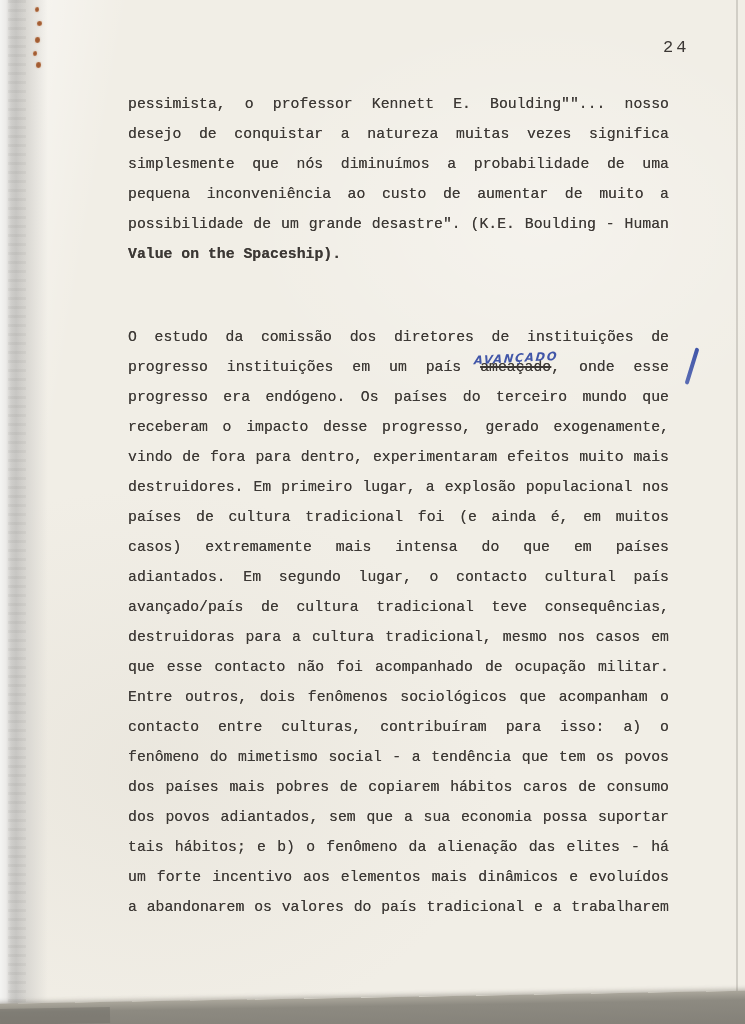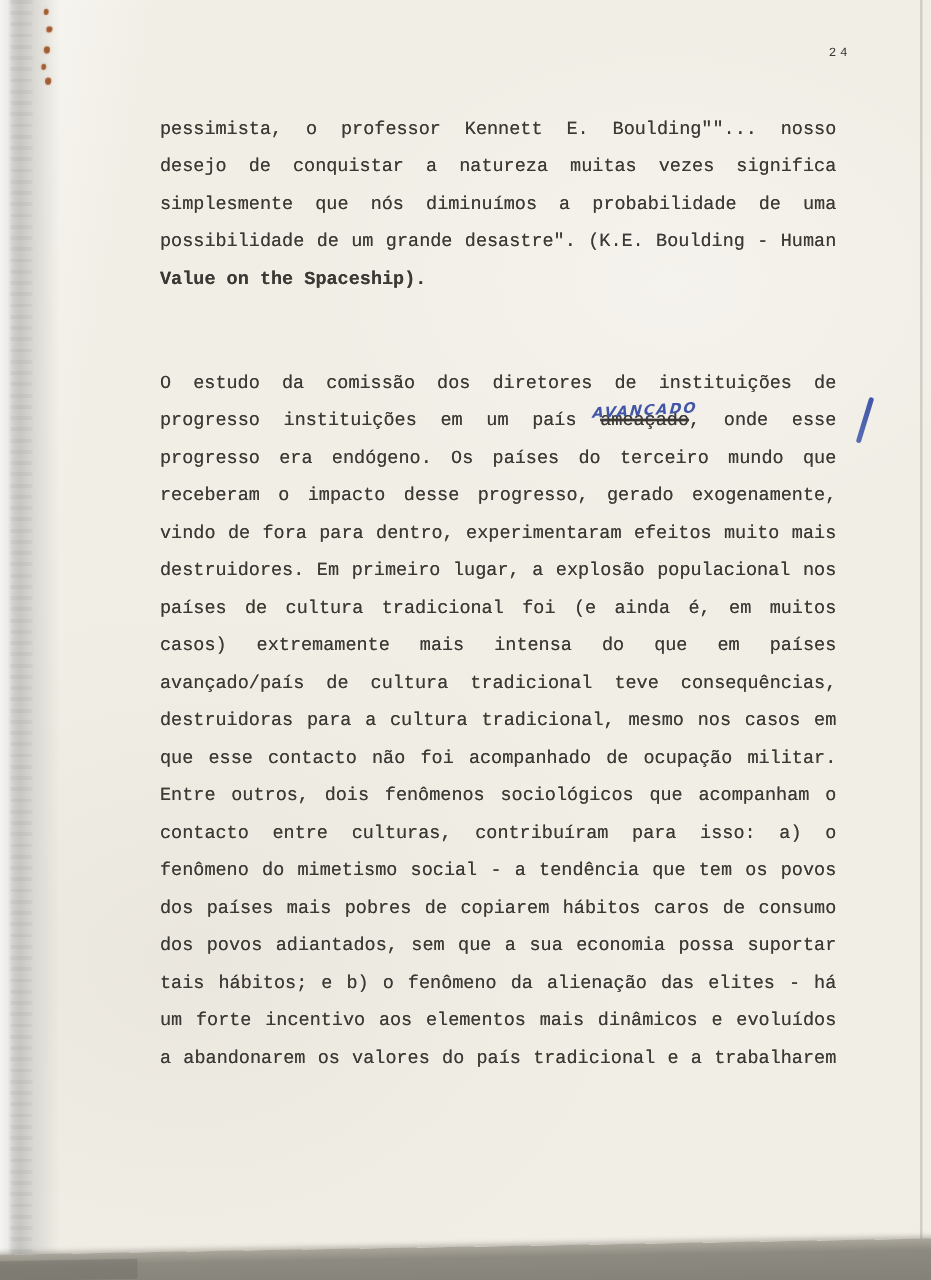--- a/index.html
+++ b/index.html
@@ -40,21 +40,21 @@
   .bottom-corner{
     position:absolute;left:0;top:1008px;width:110px;height:16px;
     background:rgba(110,108,102,.45);transform:rotate(-1deg);
   }
   
   .speck{position:absolute;border-radius:55% 45% 60% 50%;
     background:var(--rust);box-shadow:inset 0 0 1px rgba(255,230,200,.8),0 0 2px rgba(170,100,55,.35);}
   
   .page-number{
     position:absolute;left:663px;top:38px;
-    font-size:10px;letter-spacing:3px;
+    font-size:17px;letter-spacing:3px;
   }
   
   .textblock{
     position:absolute;left:128px;top:89px;width:541px;
     font-size:14.8px;line-height:30px;
     text-shadow:0 0 .45px rgba(60,56,50,.75);
   }
   .para2{margin-top:53px;}
   .line{
     position:relative;height:30px;
@@ -101,32 +101,34 @@
       <span class="speck" style="left: 36px; top: 62px; width: 5px; height: 6px;"></span>
     </div>
 
   <div class="page-number">24</div>
 
   <div class="textblock" id="textblock">
       <div>
         <div class="line">pessimista, o professor Kennett E. Boulding""... nosso</div>
         <div class="line">desejo de conquistar a natureza muitas vezes significa</div>
         <div class="line">simplesmente que nós diminuímos a probabilidade de uma</div>
+        <div class="line">pequena inconveniência ao custo de aumentar de muito a</div>
         <div class="line">possibilidade de um grande desastre". (K.E. Boulding - Human</div>
         <div class="line no-just">Value on the Spaceship).</div>
       </div>
       <div class="para2">
         <div class="line">O estudo da comissão dos diretores de instituições de</div>
         <div class="line"><span>progresso instituições em um país </span><span class="struck">ameaçado<span class="annotation">AVANÇADO</span></span><span>, onde esse</span><span class="slash"></span></div>
         <div class="line">progresso era endógeno. Os países do terceiro mundo que</div>
         <div class="line">receberam o impacto desse progresso, gerado exogenamente,</div>
         <div class="line">vindo de fora para dentro, experimentaram efeitos muito mais</div>
         <div class="line">destruidores. Em primeiro lugar, a explosão populacional nos</div>
         <div class="line">países de cultura tradicional foi (e ainda é, em muitos</div>
         <div class="line">casos) extremamente mais intensa  do que em países</div>
+        <div class="line">adiantados. Em segundo lugar, o contacto cultural país</div>
         <div class="line">avançado/país de cultura tradicional teve consequências,</div>
         <div class="line">destruidoras para a cultura tradicional, mesmo nos casos em</div>
         <div class="line">que esse contacto não foi acompanhado de ocupação militar.</div>
         <div class="line">Entre outros, dois fenômenos sociológicos que acompanham o</div>
         <div class="line">contacto entre culturas, contribuíram para isso: a) o</div>
         <div class="line">fenômeno do mimetismo social - a tendência que tem os povos</div>
         <div class="line">dos países mais pobres de copiarem hábitos caros de consumo</div>
         <div class="line">dos povos adiantados, sem que a sua economia possa suportar</div>
         <div class="line">tais hábitos; e  b) o fenômeno da alienação das elites - há</div>
         <div class="line">um forte incentivo aos elementos mais dinâmicos e evoluídos</div>

